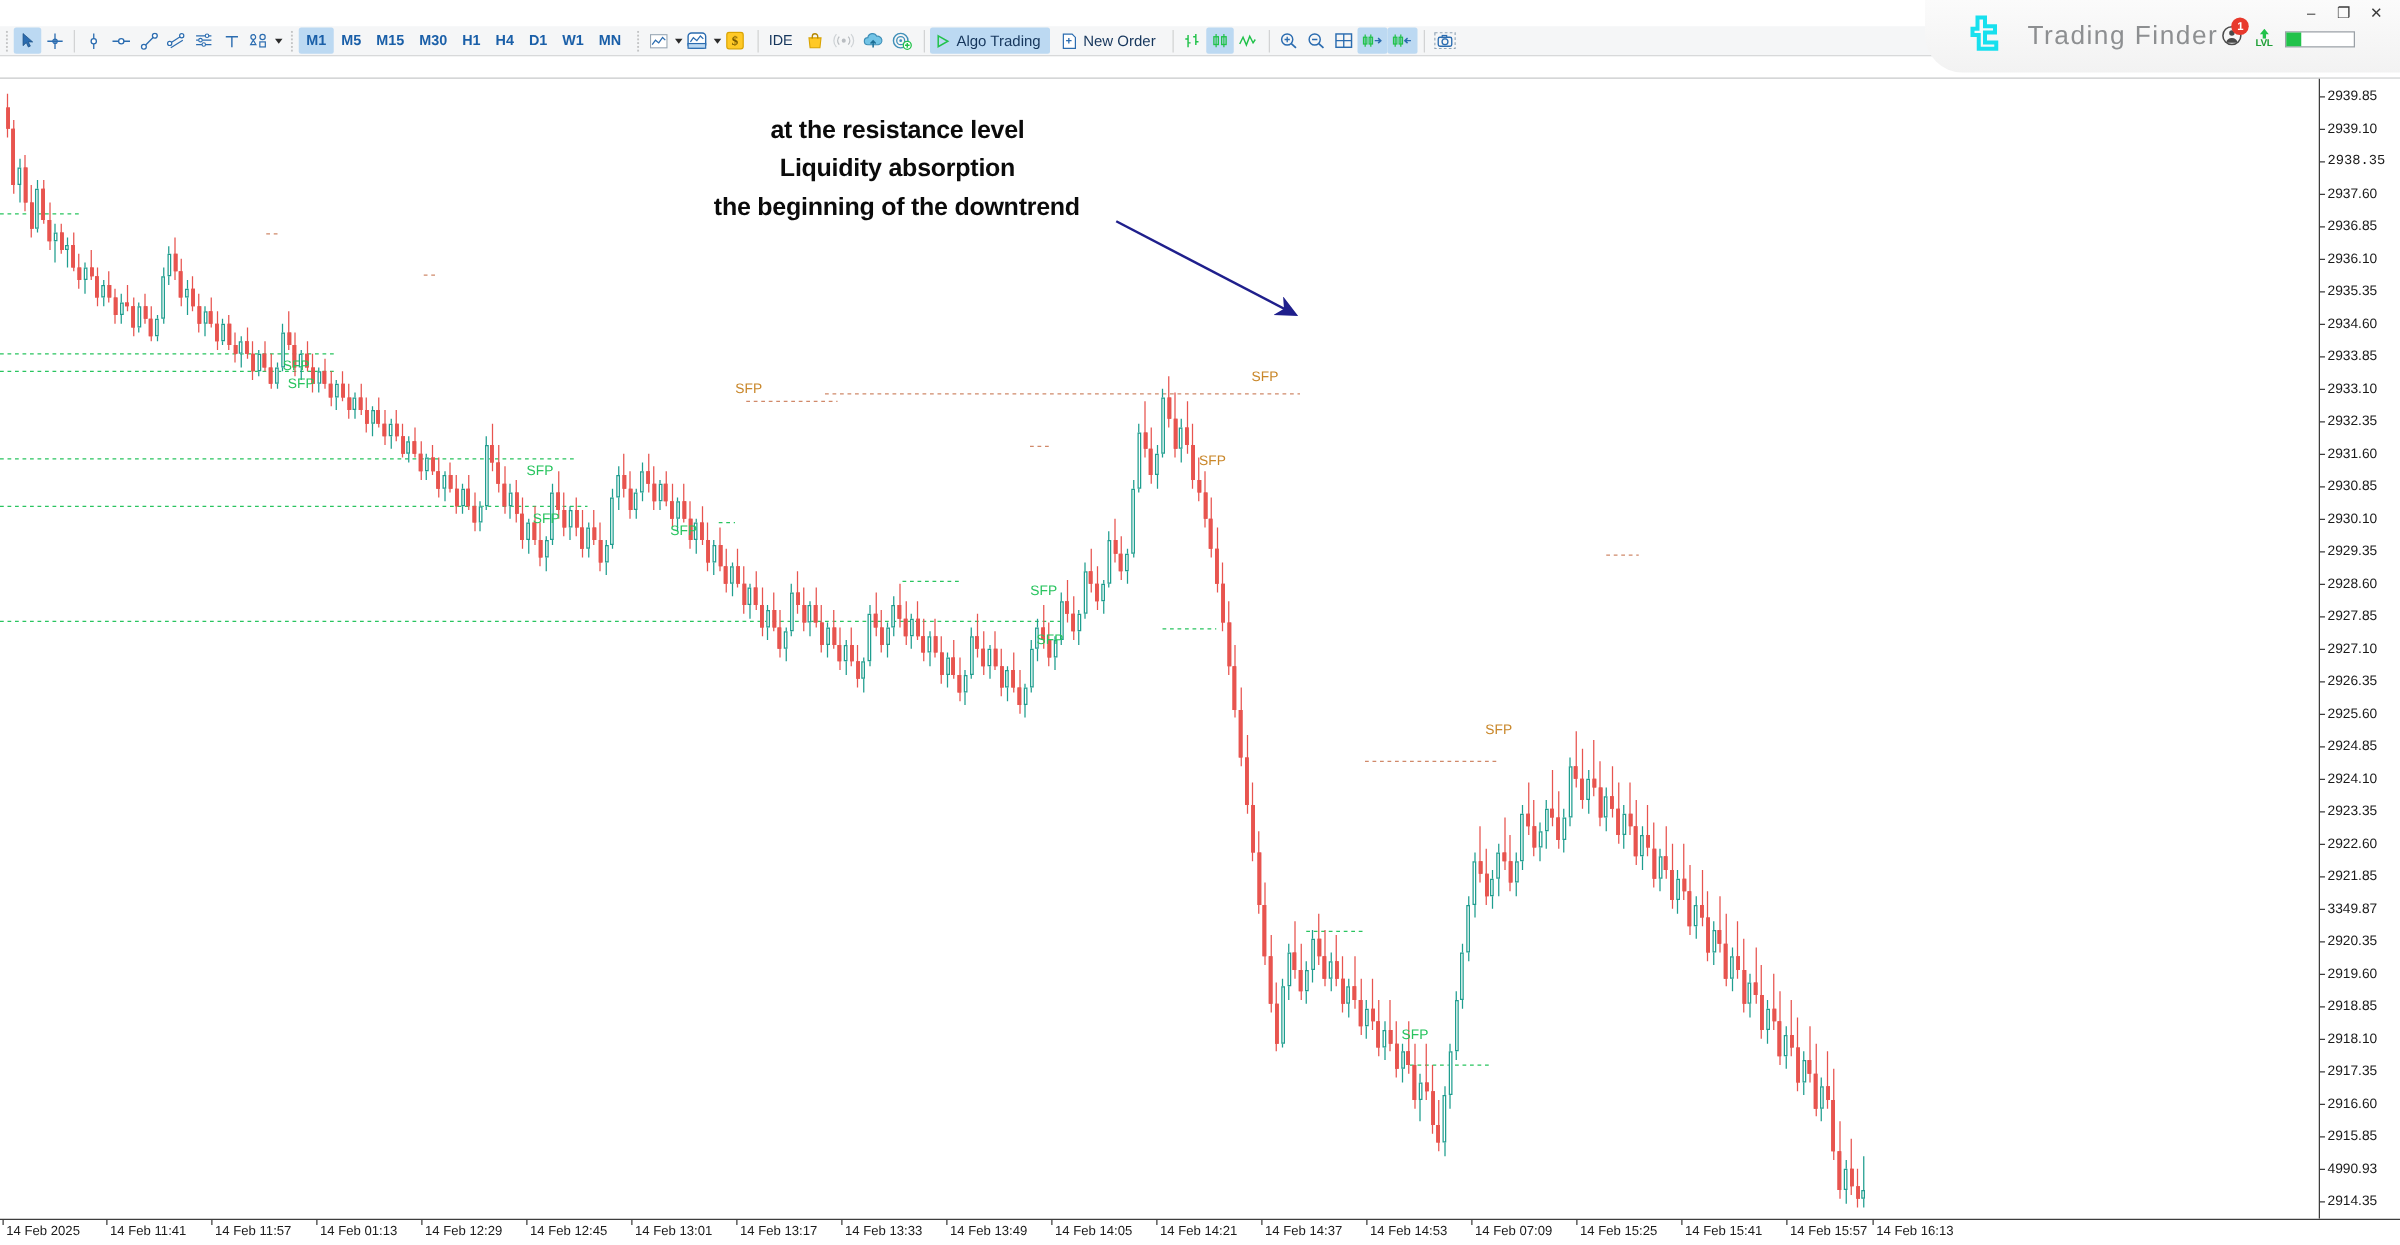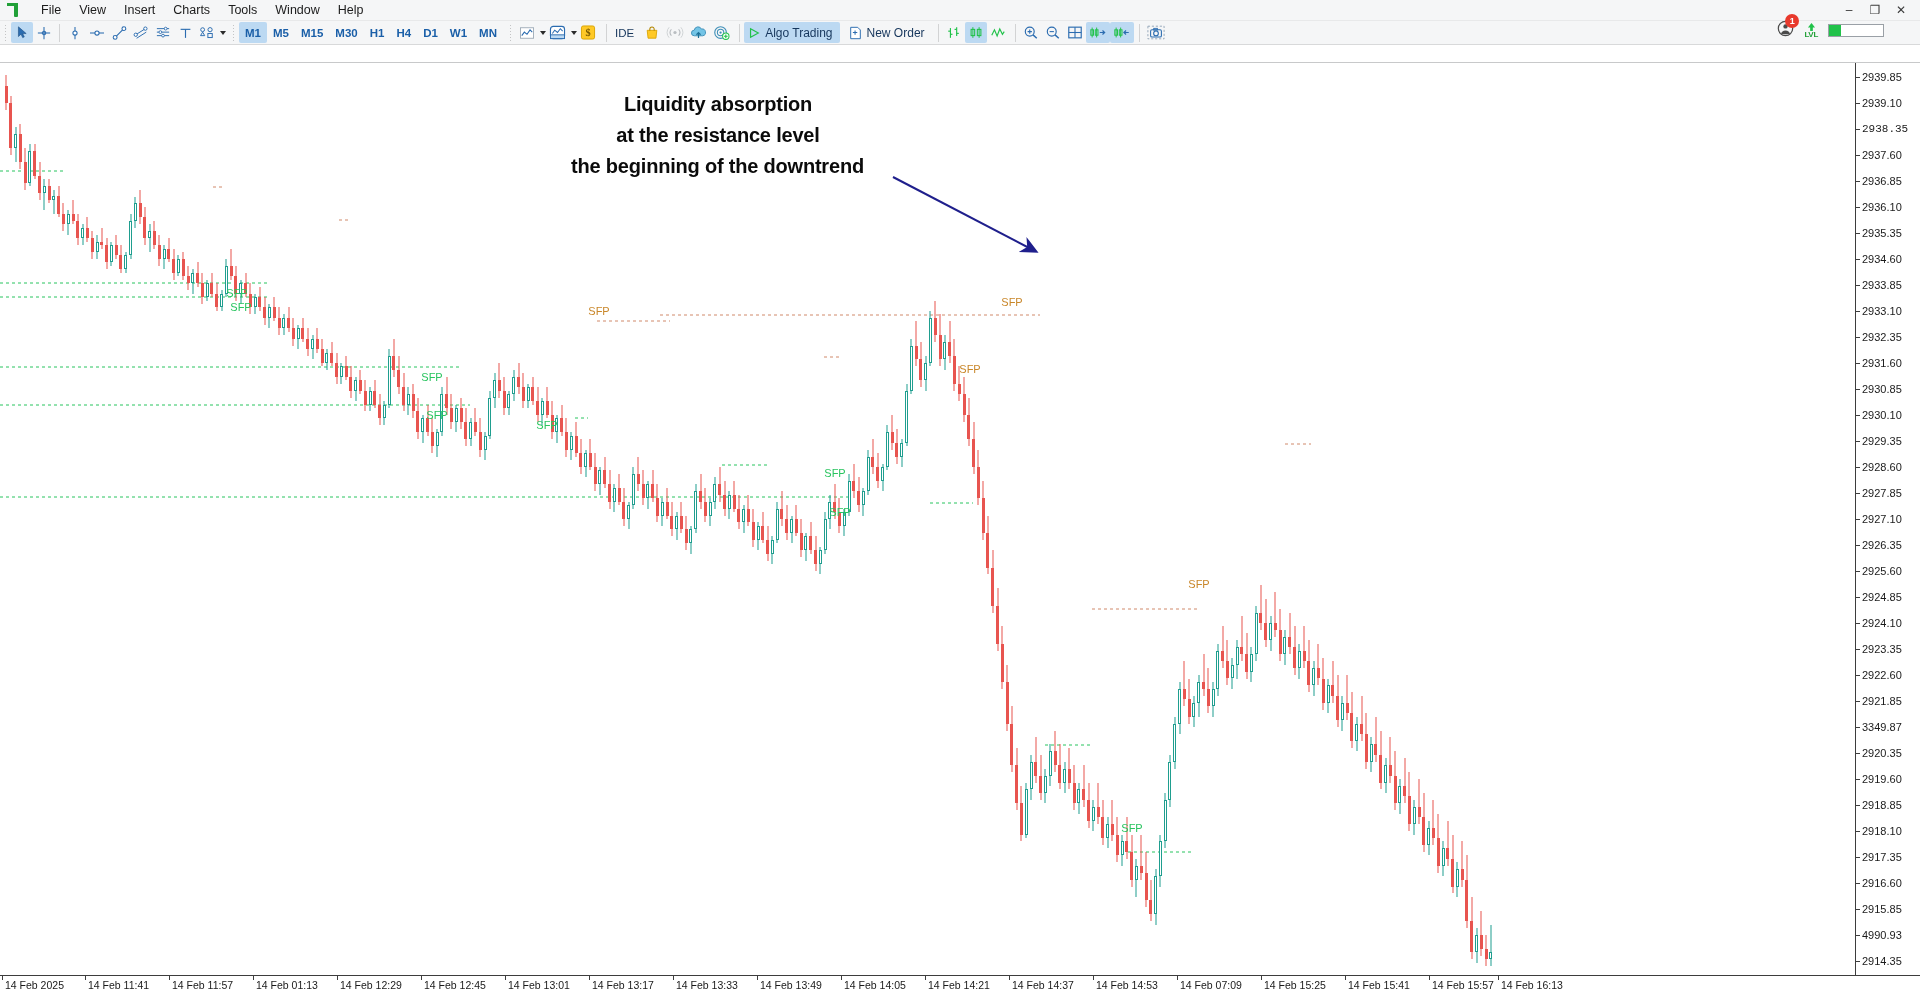--- a/index.html
+++ b/index.html
@@ -153,36 +153,20 @@
   }
   .lvlbar { width:56px; height:13px; border:1px solid #9aa0a6; background:#fff; }
   .lvlbar > i { display:block; height:100%; background:#21c24a; }
   .lvltext { font-size:8px; color:#21a038; font-weight:bold; letter-spacing:-.3px; }
 </style>
 </head>
 <body>
 
 <div id="app">
 
-  <div class="menubar">
-    <div class="mt5-logo">
-      <i></i>
-        <span></span>
-        <span></span>
-    </div>
-    <div id="menu-items" style="display:flex;">
-        <div class="menu-item">File</div>
-        <div class="menu-item">View</div>
-        <div class="menu-item">Insert</div>
-        <div class="menu-item">Charts</div>
-        <div class="menu-item">Tools</div>
-        <div class="menu-item">Window</div>
-        <div class="menu-item">Help</div>
-      </div>
-  </div>
 
   <div class="toolbar">
     <div class="tb-grip"></div>
 
     <div class="tb-btn active">
       <svg width="13" height="13" viewBox="0 0 16 16">
           <path d="M3 1 L3 13 L6.2 10 L8.2 14.3 L10.2 13.4 L8.2 9.3 L12.5 9.3 Z" fill="#2b6cb0" stroke="#1b4d80" stroke-width=".7"></path>
         </svg>
     </div>
     <div class="tb-btn">
@@ -1686,22 +1670,22 @@
           <div class="sfp" style="left: 599px; top: 242px; color: rgb(201, 135, 42);">SFP</div>
           <div class="sfp" style="left: 835px; top: 404px; color: rgb(41, 196, 95);">SFP</div>
           <div class="sfp" style="left: 840px; top: 443px; color: rgb(41, 196, 95);">SFP</div>
           <div class="sfp" style="left: 970px; top: 300px; color: rgb(201, 135, 42);">SFP</div>
           <div class="sfp" style="left: 1012px; top: 233px; color: rgb(201, 135, 42);">SFP</div>
           <div class="sfp" style="left: 1199px; top: 515px; color: rgb(201, 135, 42);">SFP</div>
           <div class="sfp" style="left: 1132px; top: 759px; color: rgb(41, 196, 95);">SFP</div>
         </div>
 
       <div class="annot" style="left:543px; top:26px; width:350px;">
+        <div>at the resistance level</div>
         <div>Liquidity absorption</div>
-        <div>at the resistance level</div>
         <div style="white-space:nowrap;margin-left:-1px;">the beginning of the downtrend</div>
       </div>
 
       <svg id="arrow-svg" width="1855" height="912" style="position:absolute;left:0;top:0;pointer-events:none;">
           <defs>
             <marker id="ah" markerWidth="9" markerHeight="9" refX="7" refY="4.2" orient="auto">
               <path d="M0,0 L9,4.2 L0,8.4 L2.6,4.2 Z" fill="#1f1f8c"></path>
             </marker>
           </defs>
           <line x1="893" y1="114" x2="1035" y2="188" stroke="#1f1f8c" stroke-width="2" marker-end="url(#ah)"></line>
@@ -1761,20 +1745,28 @@
         <div class="time-tick" style="left: 1009px;">14 Feb 14:37</div>
         <div class="time-tick" style="left: 1093px;">14 Feb 14:53</div>
         <div class="time-tick" style="left: 1177px;">14 Feb 07:09</div>
         <div class="time-tick" style="left: 1261px;">14 Feb 15:25</div>
         <div class="time-tick" style="left: 1345px;">14 Feb 15:41</div>
         <div class="time-tick" style="left: 1429px;">14 Feb 15:57</div>
         <div class="time-tick" style="left: 1498px;">14 Feb 16:13</div>
       </div>
   </div>
 
+  <div class="brand">
+    <div class="brand-mark">
+      <svg width="34" height="34" viewBox="0 0 34 34">
+        <path d="M6 2 H12 V9 H20 V14 H12 V22 H21 V27 H7 V16 H2 V11 H6 Z" fill="none" stroke="#18e0ee" stroke-width="3.2" stroke-linejoin="miter"></path>
+      </svg>
+    </div>
+    <div class="brand-name">Trading Finder</div>
+  </div>
 
   <div class="wincontrols">
     <div class="wc">–</div>
     <div class="wc">❐</div>
     <div class="wc">✕</div>
   </div>
 
   <div class="acct">
     <div style="position:relative;">
       <svg width="17" height="17" viewBox="0 0 18 18">

